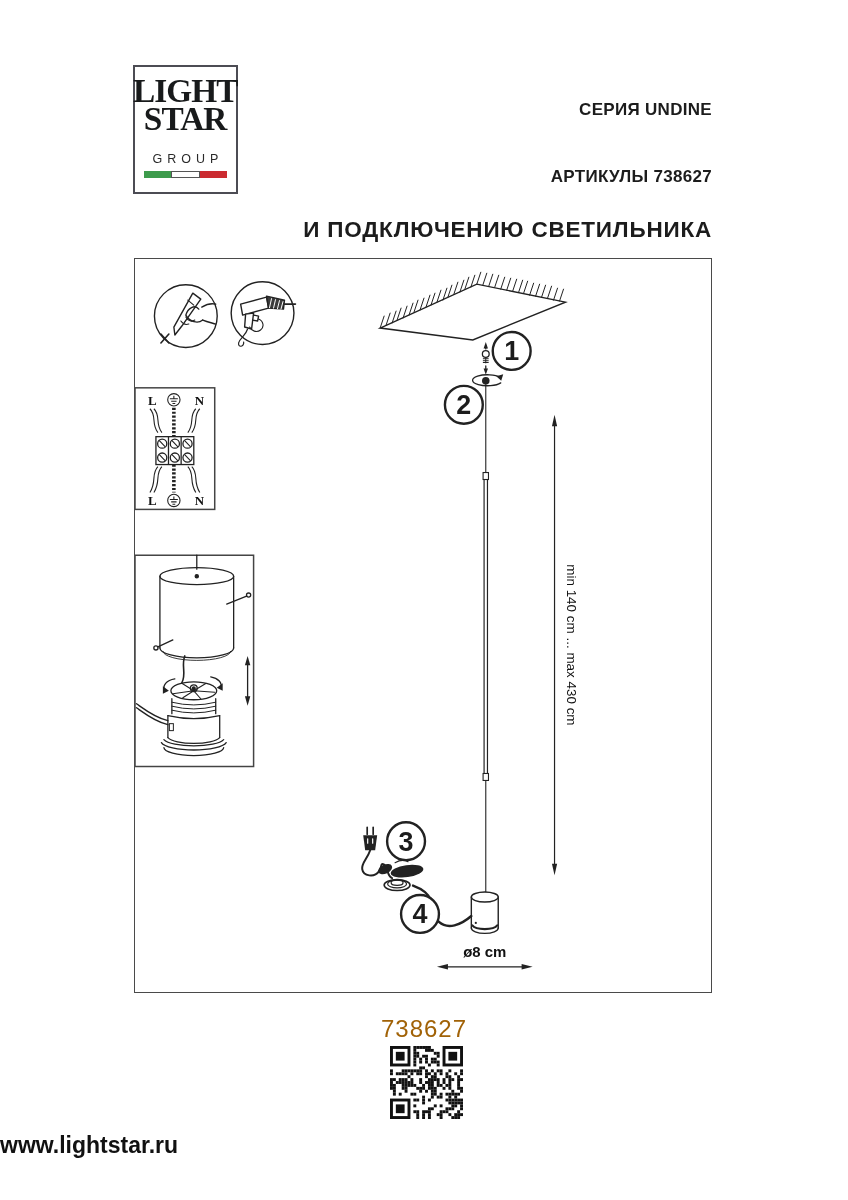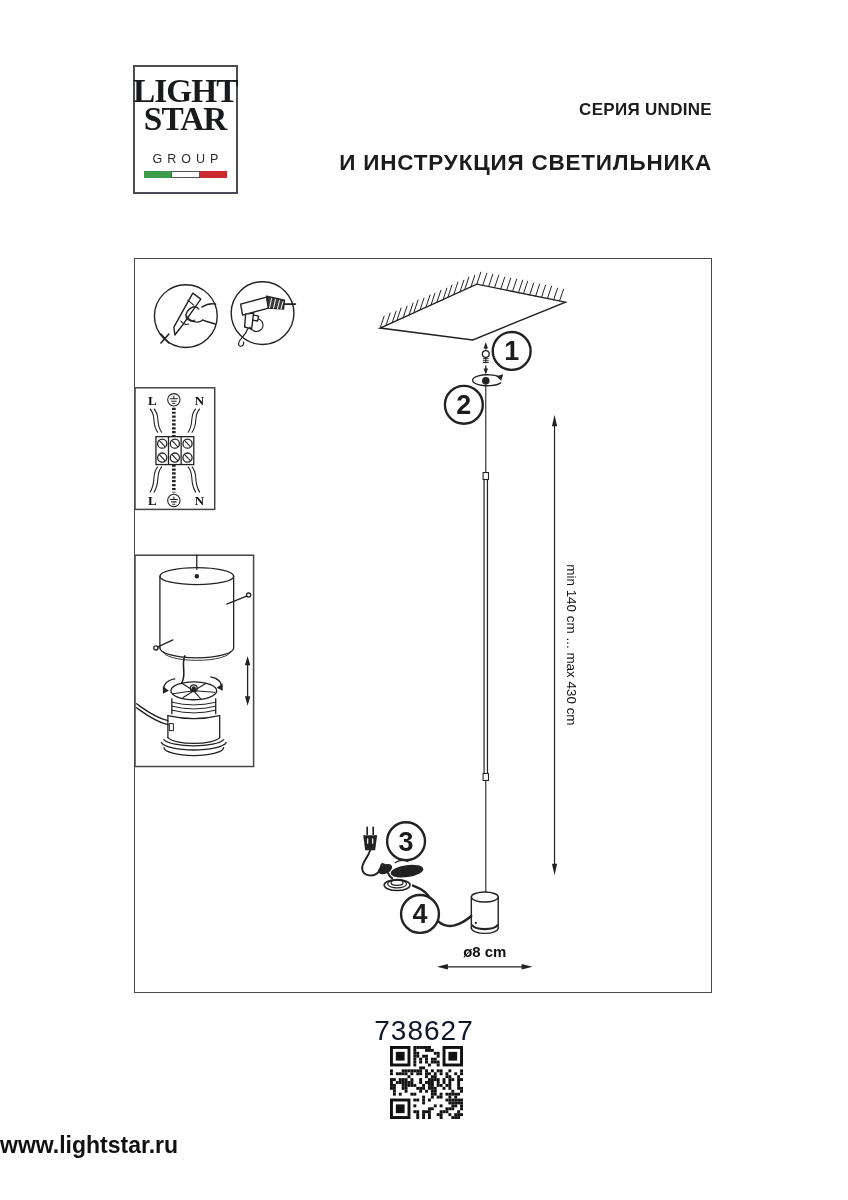--- a/index.html
+++ b/index.html
@@ -42,42 +42,43 @@
   #diagram-frame svg{display:block;}
 
   
   .wlabel{font-family:"Liberation Serif",serif;font-weight:bold;font-size:13px;fill:#111;}
   .num{font-family:"Liberation Sans",sans-serif;font-weight:bold;font-size:27px;fill:#1c1c1c;}
   .dim{font-family:"Liberation Sans",sans-serif;font-weight:bold;font-size:15px;fill:#111;}
   .dimv{font-family:"Liberation Sans",sans-serif;font-size:13.5px;fill:#111;}
 
   
   #article-footer{top:1015px;left:0;width:100%;text-align:center;
-    font-size:28px;letter-spacing:1px;color:#0f172a;}
+    font-size:24px;letter-spacing:1px;color:#a16207;}
   #qr-box{left:390px;top:1046px;width:73px;height:73px;}
   #website{top:1132px;left:0;width:100%;font-weight:bold;font-size:23px;color:#111;}
 </style>
 </head>
 <body>
 
 <div class="abs" id="logo-box">
   <div class="logo-word">LIGHT</div>
   <div class="logo-word">STAR</div>
   <div class="logo-group">GROUP</div>
   <div class="flag">
     <div class="flag-green"></div>
     <div class="flag-white"></div>
     <div class="flag-red"></div>
   </div>
 </div>
 
 <div class="abs" id="title-block">
   <div class="title-sm">СЕРИЯ UNDINE</div>
+  <div class="title-sm">АРТИКУЛЫ 738627</div>
   <div class="title-gap"></div>
-  <div class="title-lg">И ИНСТРУКЦИЯ СВЕТИЛЬНИКА</div>
+  <div class="title-lg">И ПОДКЛЮЧЕНИЮ СВЕТИЛЬНИКА</div>
 </div>
 
 <div class="abs" id="diagram-frame">
 <svg width="574" height="731" viewBox="0 0 576 733">
 
   <g fill="none" stroke="#222" stroke-width="1.4" stroke-linecap="round" stroke-linejoin="round">
     <circle cx="51" cy="57" r="31.5"></circle>
     <path d="M58,34 L66,40 L47,67 L40,76 L39,68 Z" fill="#fff"></path>
     <path d="M53,41 l6,5" stroke-width="1.1"></path>
     <path d="M64,50 C60,45 53,49 51,56 C55,63 63,65 68,61"></path>

